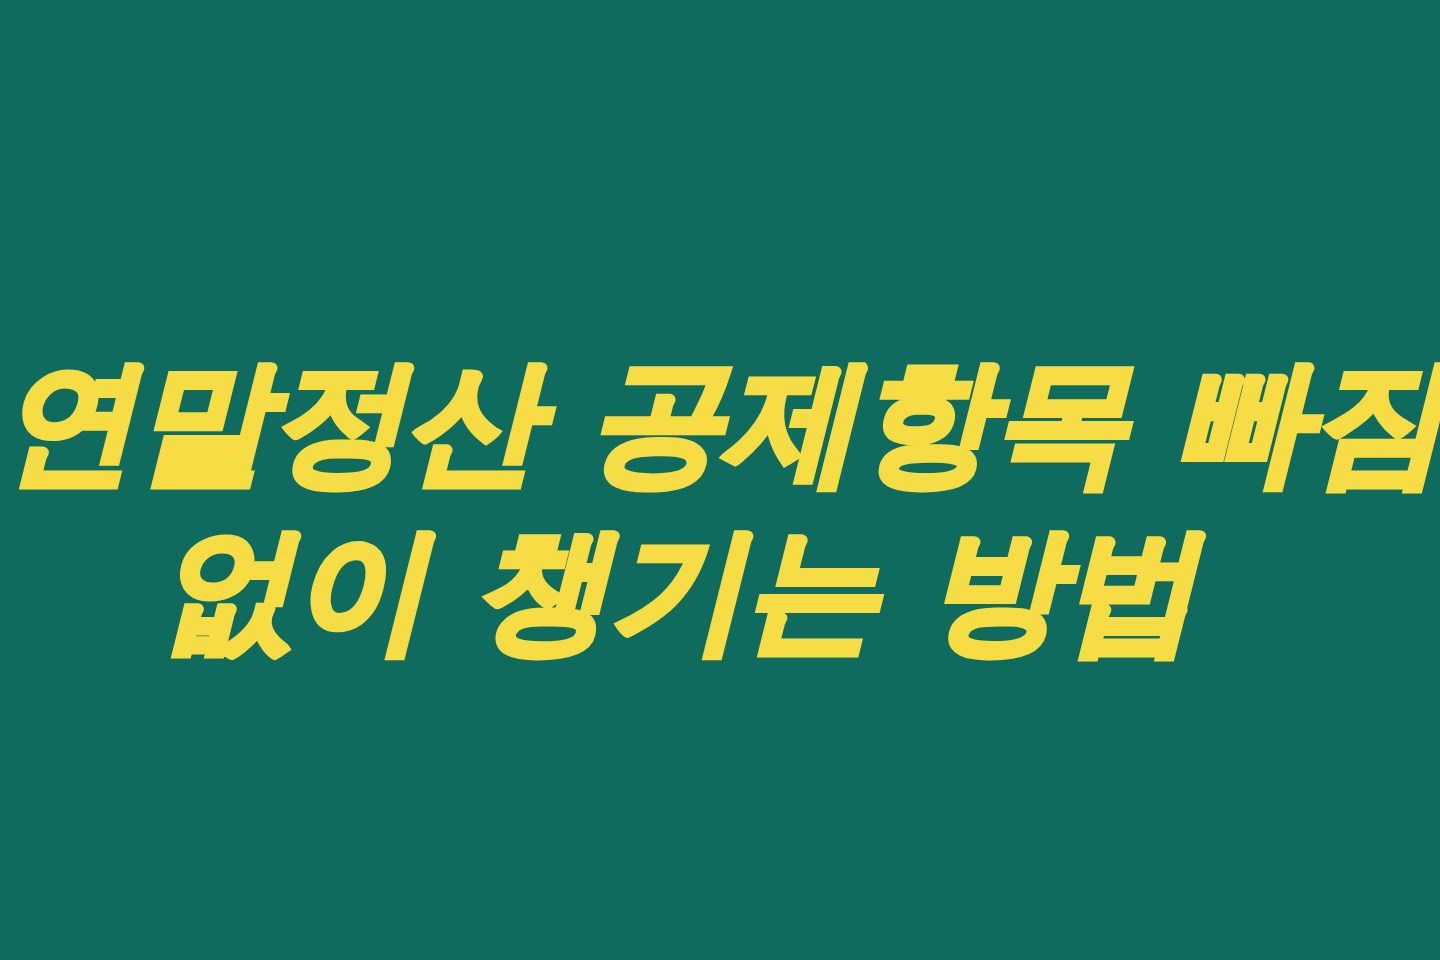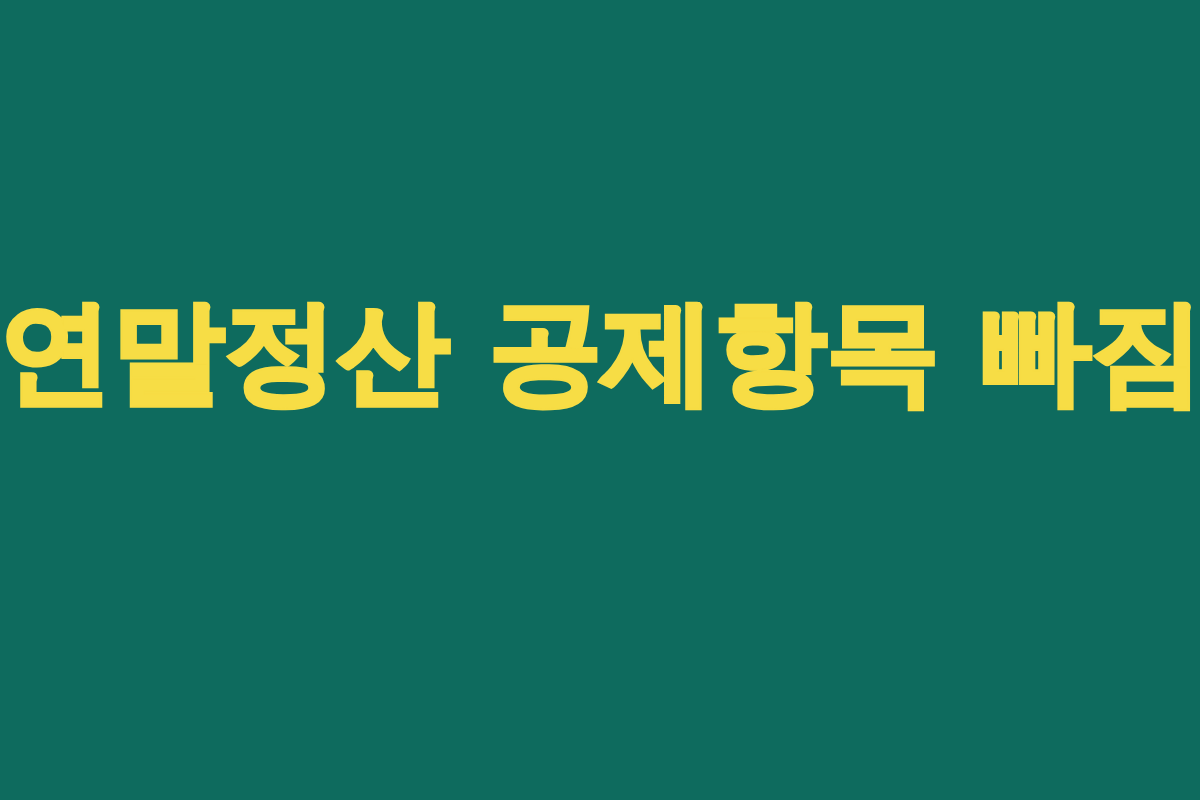--- a/index.html
+++ b/index.html
@@ -19,20 +19,21 @@
   #title-card {
     position: relative;
     width: 1128px;
     height: 800px;
     background: #0e6b5e;
     display: flex;
     flex-direction: column;
     align-items: center;
     justify-content: center;
     box-sizing: border-box;
+    font-style: italic;
   }
 
   #headline {
     position: absolute;
     left: 0;
     right: 0;
     top: 282px;
     text-align: center;
     user-select: none;
   }
@@ -62,16 +63,17 @@
 </style>
 </head>
 <body style="background: rgb(14, 107, 94);">
 
 <div id="title-card" style="background: rgb(14, 107, 94);">
 
   <div id="headline">
 
     <span class="headline-line line-1" style="color: rgb(247, 221, 69); -webkit-text-stroke: 5px rgb(247, 221, 69);">연말정산 공제항목 빠짐</span>
 
+    <span class="headline-line line-2" style="color: rgb(247, 221, 69); -webkit-text-stroke: 5px rgb(247, 221, 69);">없이 챙기는 방법</span>
 
   </div>
 
 </div>
 
 </body></html>

